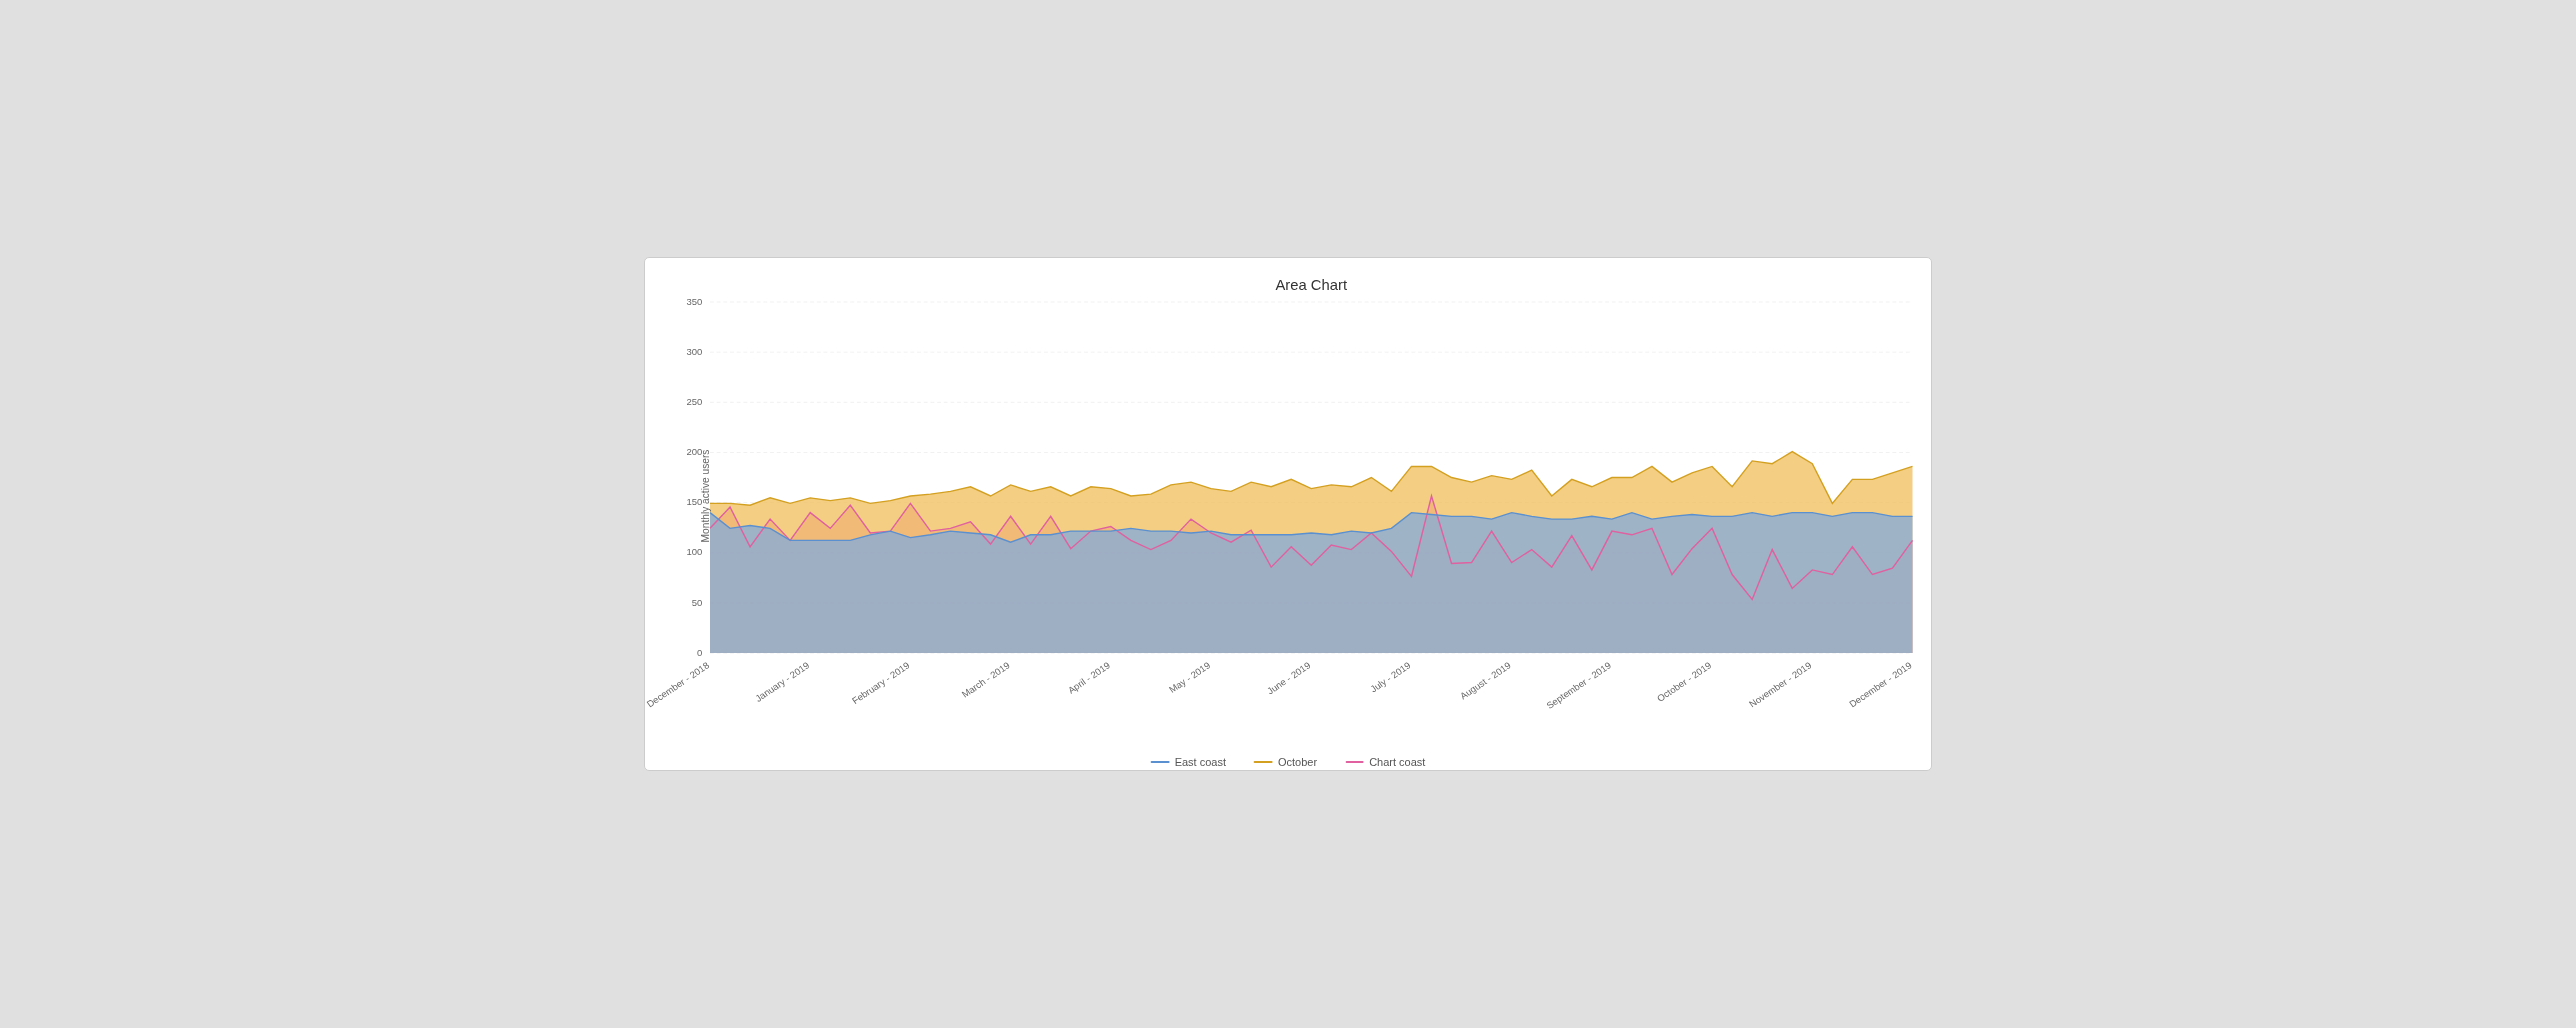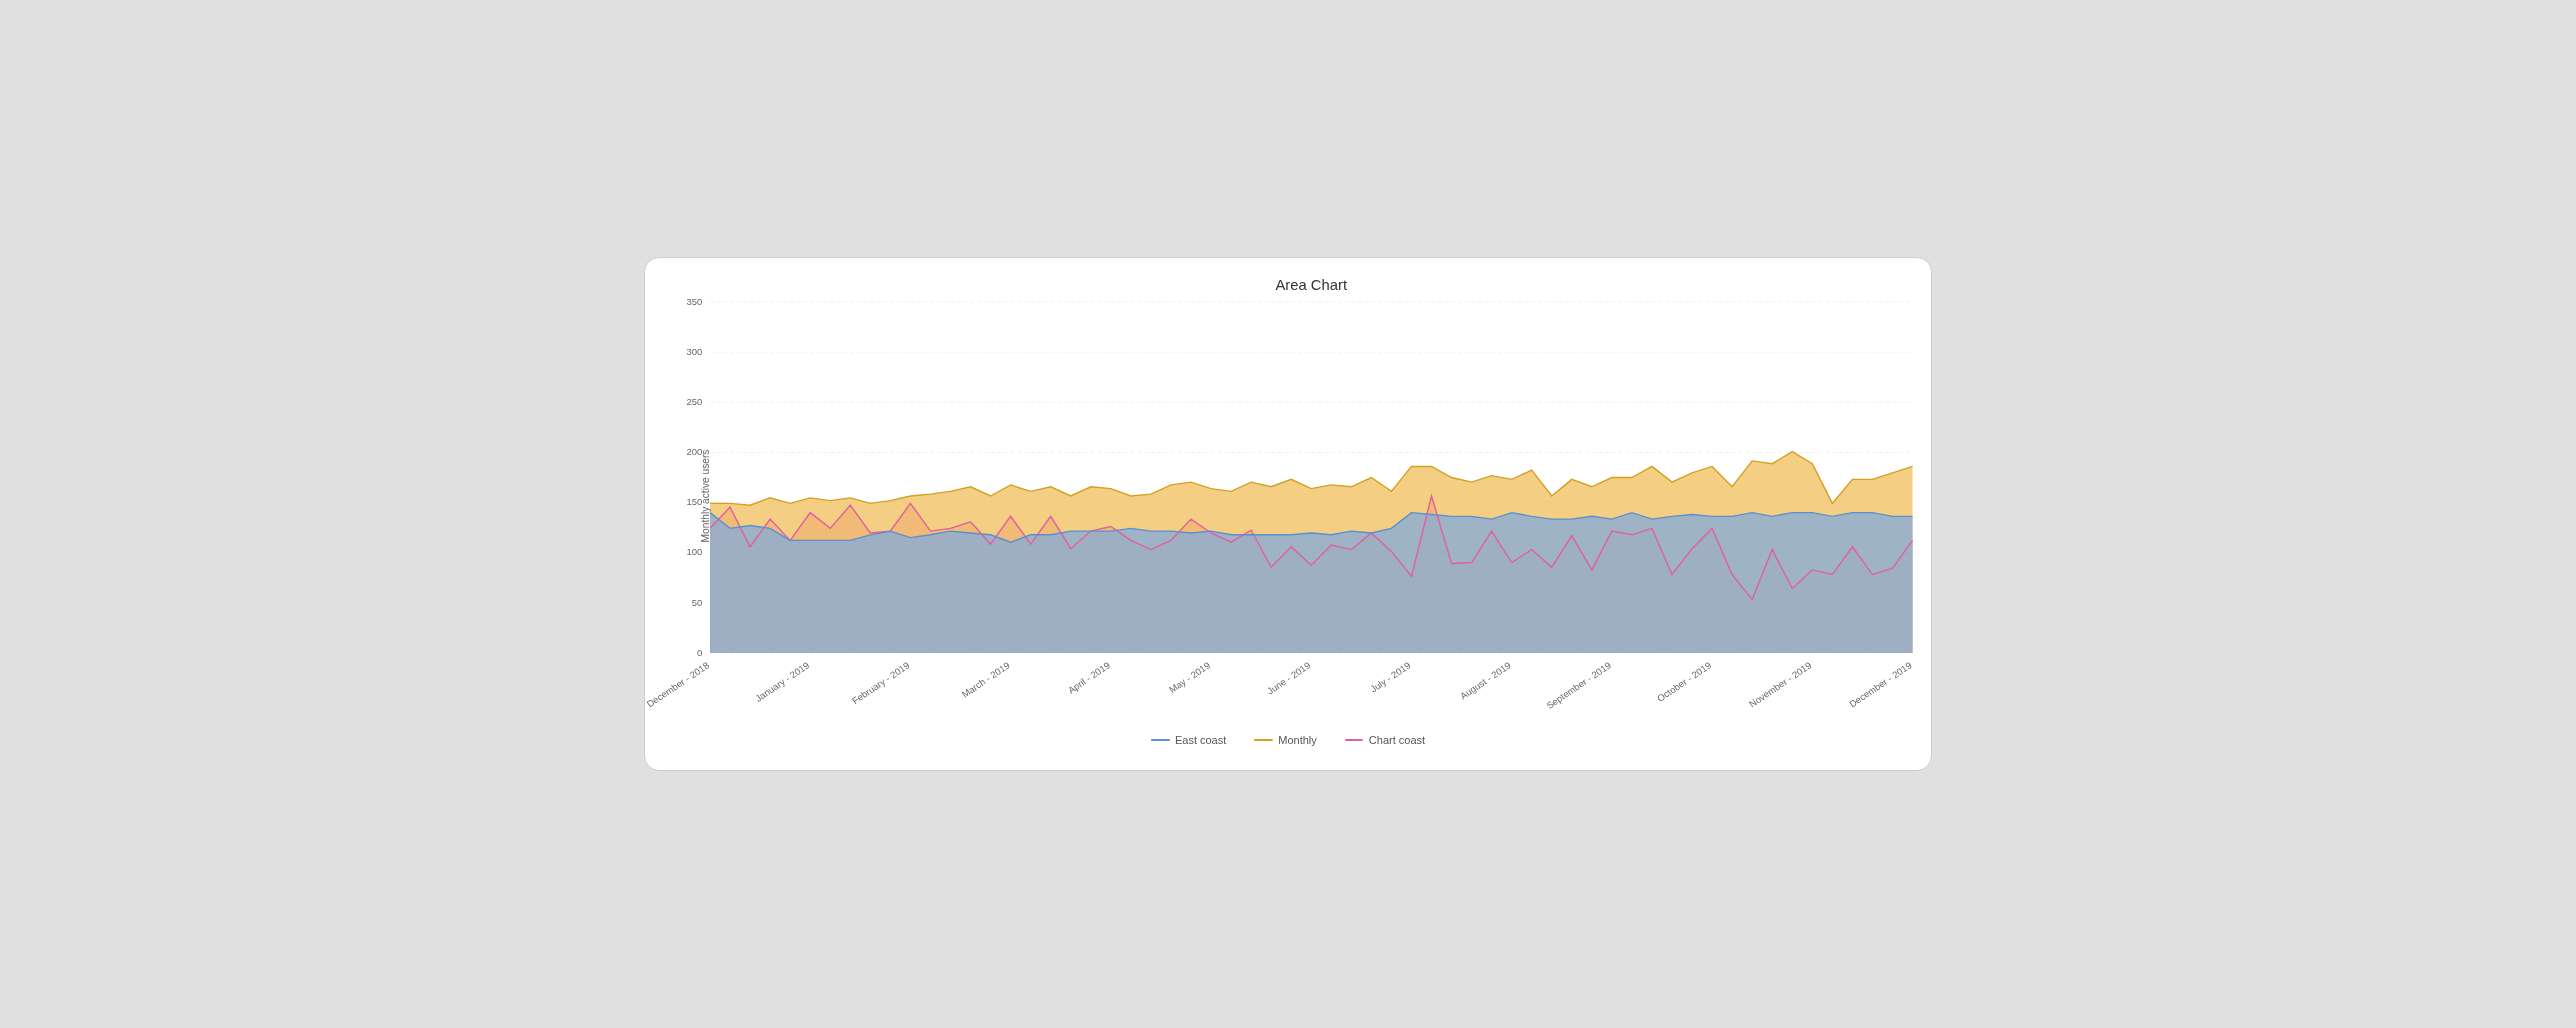--- a/index.html
+++ b/index.html
@@ -7,21 +7,21 @@
       background: #e0e0e0;
       display: flex;
       align-items: center;
       justify-content: center;
       min-height: 100vh;
       font-family: Arial, sans-serif;
     }
     .chart-container {
       background: #ffffff;
       border: 0.9px solid #cccccc;
-      border-radius: 15px;
+      border-radius: 5px;
       width: 1288px;
       height: 514px;
       position: relative;
       padding: 18.5px 18.5px 74px 65px;
     }
     .chart-title {
       text-align: center;
       font-size: 14.8px;
       color: #333;
       margin-bottom: 9.2px;
@@ -36,21 +36,21 @@
       position: absolute;
       left: -51px;
       top: 50%;
       transform: translateY(-50%) rotate(-90deg);
       font-size: 10.2px;
       color: #666;
       white-space: nowrap;
     }
     .chart-legend {
       position: absolute;
-      bottom: 24px;
+      bottom: 2px;
       left: 50%;
       transform: translateX(-50%);
       display: flex;
       gap: 28px;
       align-items: flex-start;
       font-size: 11px;
       color: #555;
     }
     .legend-item {
       display: flex;
@@ -332,21 +332,21 @@
     </svg>
   </div>
 
   <div class="chart-legend">
     <div class="legend-item">
       <div class="legend-dot" style="background:#5a90d0; height:2.8px; width:18.5px; border-radius:1.8px;"></div>
       <span>East coast</span>
     </div>
     <div class="legend-item">
       <div class="legend-dot" style="background:#d4a020; height:2.8px; width:18.5px; border-radius:1.8px;"></div>
-      <span>Monthly</span>
+      <span>October</span>
     </div>
     <div class="legend-item">
       <div class="legend-dot" style="background:#e060a0; height:2.8px; width:18.5px; border-radius:1.8px;"></div>
       <span>Chart coast</span>
     </div>
   </div>
 </div>
 
 
 </body></html>

